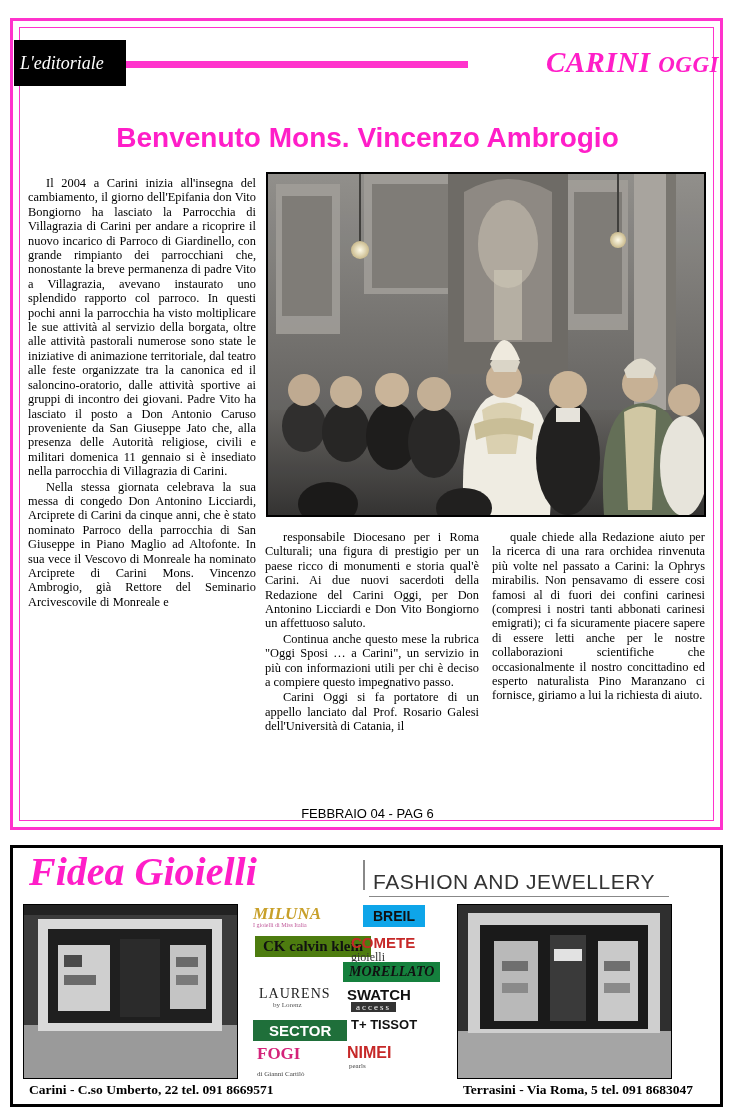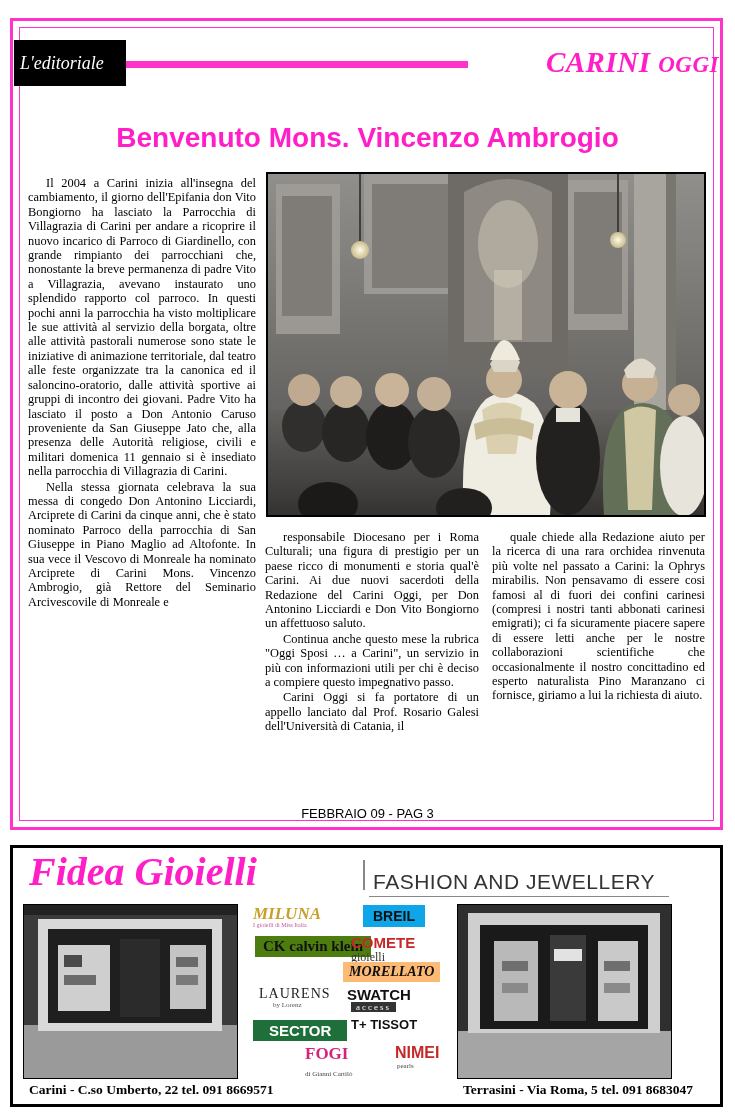--- a/index.html
+++ b/index.html
@@ -373,21 +373,21 @@
   <div class="col col2">
     <p>responsabile Diocesano per i Roma Culturali; una figura di prestigio per un paese ricco di monumenti e storia qual'è Carini. Ai due nuovi sacerdoti della Redazione del Carini Oggi, per Don Antonino Licciardi e Don Vito Bongiorno un affettuoso saluto.</p>
     <p>Continua anche questo mese la rubrica "Oggi Sposi … a Carini", un servizio in più con informazioni utili per chi è deciso a compiere questo impegnativo passo.</p>
     <p>Carini Oggi si fa portatore di un appello lanciato dal Prof. Rosario Galesi dell'Università di Catania, il</p>
   </div>
 
   <div class="col col3">
     <p>quale chiede alla Redazione aiuto per la ricerca di una rara orchidea rinvenuta più volte nel passato a Carini: la Ophrys mirabilis. Non pensavamo di essere cosi famosi al di fuori dei confini carinesi (compresi i nostri tanti abbonati carinesi emigrati); ci fa sicuramente piacere sapere di essere letti anche per le nostre collaborazioni scientifiche che occasionalmente il nostro concittadino ed esperto naturalista Pino Maranzano ci fornisce, giriamo a lui la richiesta di aiuto.</p>
   </div>
 
-  <div class="issue-line">FEBBRAIO 09 - PAG 3</div>
+  <div class="issue-line">FEBBRAIO 04 - PAG 6</div>
 
   <div class="ad">
     <div class="ad-title">Fidea Gioielli</div>
     <div class="ad-rule"></div>
     <div class="ad-rule-h"></div>
     <div class="ad-sub">FASHION AND JEWELLERY</div>
 
     <div class="ad-photo left">
       <svg width="213" height="173" viewBox="0 0 213 173">
         <rect width="213" height="173" fill="#3b3b3b"></rect>
@@ -427,33 +427,33 @@
         <div class="brand-chip" style="left:2px; top:0px; font-size:17px; font-weight:bold; font-style:italic; color:#c8a02a;">MILUNA</div>
         <div class="brand-chip" style="left:2px; top:18px; font-size:6px; color:#c05a9a;">I gioielli di Miss Italia</div>
         <div class="brand-chip" style="left:112px; top:1px; font-size:14px; font-weight:bold; font-family:'Liberation Sans',sans-serif; color:#111; background:#0ea5e9; padding:3px 10px;">BREIL</div>
       </div>
       <div class="brand-row" style="top:30px;">
         <div class="brand-chip" style="left:4px; top:2px; font-size:15px; font-weight:bold; color:#111; background:#4d7c0f; padding:2px 8px;">CK calvin klein</div>
         <div class="brand-chip" style="left:100px; top:0px; font-size:15px; font-weight:bold; color:#c62828; font-family:'Liberation Sans',sans-serif;">COMETE</div>
         <div class="brand-chip" style="left:100px; top:16px; font-size:12px; color:#333;">gioielli</div>
       </div>
       <div class="brand-row" style="top:58px;">
-        <div class="brand-chip" style="left:92px; top:0px; font-size:14px; font-weight:bold; font-style:italic; color:#111; background:#fdba74; padding:2px 6px;">MORELLATO</div>
+        <div class="brand-chip" style="left:92px; top:0px; font-size:14px; font-weight:bold; font-style:italic; color:#111; background:#15803d; padding:2px 6px;">MORELLATO</div>
       </div>
       <div class="brand-row" style="top:82px;">
         <div class="brand-chip" style="left:8px; top:0px; font-size:14px; color:#222; letter-spacing:1px;">LAURENS</div>
         <div class="brand-chip" style="left:22px; top:15px; font-size:7px; color:#555;">by Lorenz</div>
         <div class="brand-chip" style="left:96px; top:0px; font-size:15px; font-weight:bold; font-family:'Liberation Sans',sans-serif; color:#111;">SWATCH</div>
         <div class="brand-chip" style="left:100px; top:16px; font-size:9px; letter-spacing:2px; color:#fff; background:#333; padding:0 5px;">access</div>
       </div>
       <div class="brand-row" style="top:112px;">
         <div class="brand-chip" style="left:2px; top:4px; font-size:15px; font-weight:bold; font-family:'Liberation Sans',sans-serif; color:#ffffff; background:#1f6f3a; padding:2px 16px;">SECTOR</div>
         <div class="brand-chip" style="left:100px; top:1px; font-size:13px; font-weight:bold; font-family:'Liberation Sans',sans-serif; color:#111;">T+ TISSOT</div>
       </div>
-      <div class="brand-row" style="top:140px;margin-left:48px;">
+      <div class="brand-row" style="top:140px;">
         <div class="brand-chip" style="left:6px; top:0px; font-size:17px; font-weight:bold; color:#d4237a;">FOGI</div>
         <div class="brand-chip" style="left:6px; top:26px; font-size:7px; color:#444;">di Gianni Cartilò</div>
         <div class="brand-chip" style="left:96px; top:0px; font-size:16px; font-weight:bold; color:#c62828; font-family:Liberation Sans, sans-serif;">NIMEI</div>
         <div class="brand-chip" style="left:98px; top:18px; font-size:7px; color:#444;">pearls</div>
       </div>
     </div>
 
     <div class="ad-caption left">Carini - C.so Umberto, 22 tel. 091 8669571</div>
     <div class="ad-caption right">Terrasini - Via Roma, 5 tel. 091 8683047</div>
   </div>

